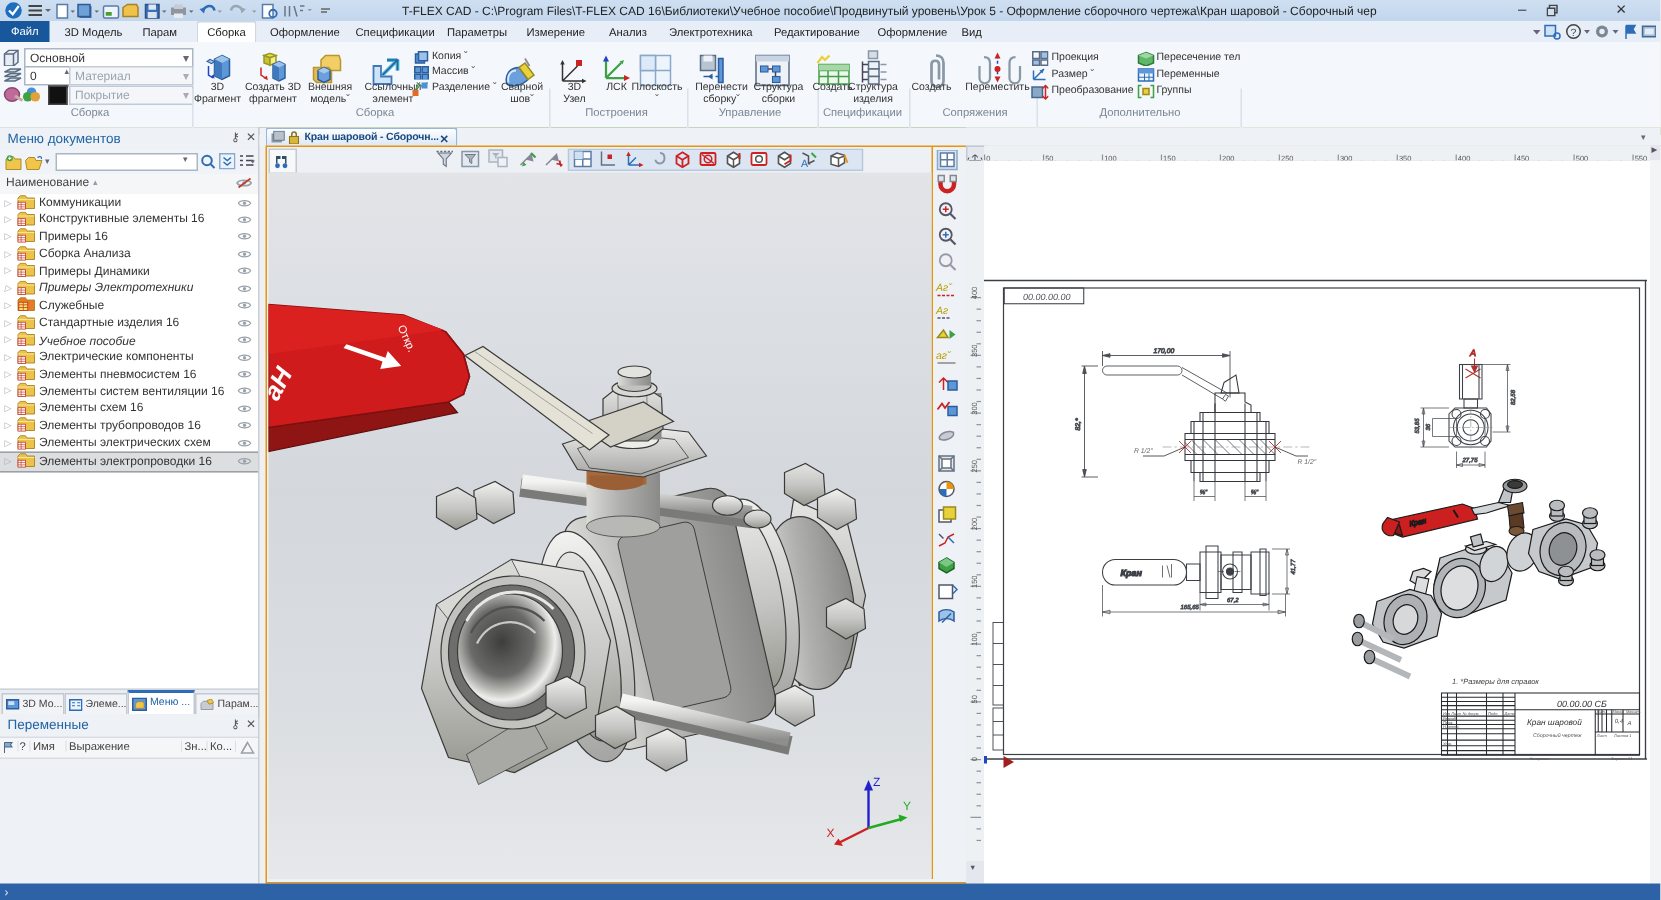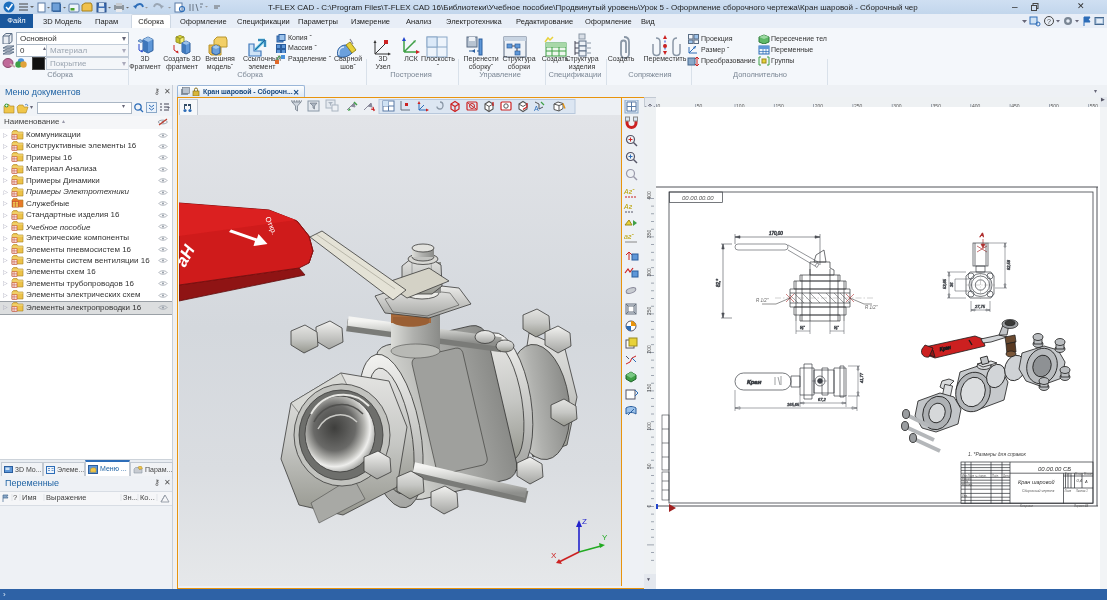--- a/index.html
+++ b/index.html
@@ -411,21 +411,21 @@
       </svg>
     </div>
  <div class="ab treerow" style="top:78.9px;">
       <span style="position:absolute;left:3px;top:1px;color:#aab;font-size:6px;">▷</span>
       <svg width="13" height="10" viewBox="0 0 13 10" style="position:absolute;left:11px;top:0px">
         <path d="M1 2l1.5-1.5H6l1 1.5h5v7H1z" fill="#ecc24a" stroke="#a8821e" stroke-width="0.6"></path>
         <path d="M1 3h11" stroke="#f6e49a" stroke-width="0.8"></path>
         <rect x="1" y="4.8" width="5" height="4.6" fill="#fdfdf8" stroke="#c23a2a" stroke-width="0.55"></rect>
         <path d="M1 6.4h5M1 7.9h5M3.1 4.8v4.6" stroke="#c23a2a" stroke-width="0.45"></path>
       </svg>
-      <span style="position:absolute;left:26px;top:0.5px;">Материал Анализа</span>
+      <span style="position:absolute;left:26px;top:0.5px;">Сборка Анализа</span>
       <svg class="eye" width="11" height="7" viewBox="0 0 11 7">
         <path d="M1 3.5C2.5 1 8.5 1 10 3.5 8.5 6 2.5 6 1 3.5z" fill="none" stroke="#9aa1ab" stroke-width="0.9"></path>
         <circle cx="5.5" cy="3.5" r="1.2" fill="#9aa1ab"></circle>
       </svg>
     </div>
  <div class="ab treerow" style="top:90.3px;">
       <span style="position:absolute;left:3px;top:1px;color:#aab;font-size:6px;">▷</span>
       <svg width="13" height="10" viewBox="0 0 13 10" style="position:absolute;left:11px;top:0px">
         <path d="M1 2l1.5-1.5H6l1 1.5h5v7H1z" fill="#ecc24a" stroke="#a8821e" stroke-width="0.6"></path>
         <path d="M1 3h11" stroke="#f6e49a" stroke-width="0.8"></path>

